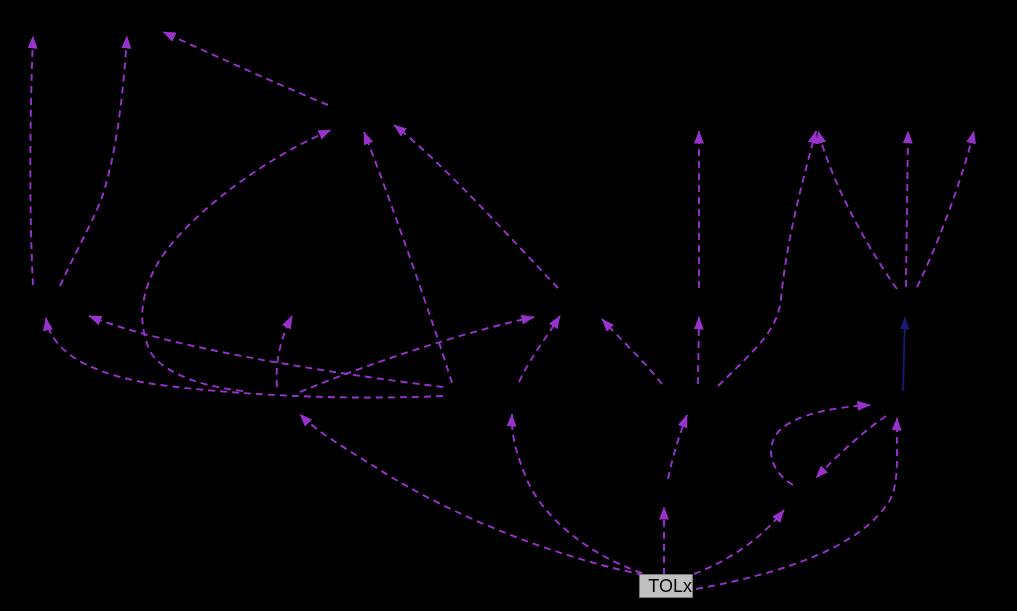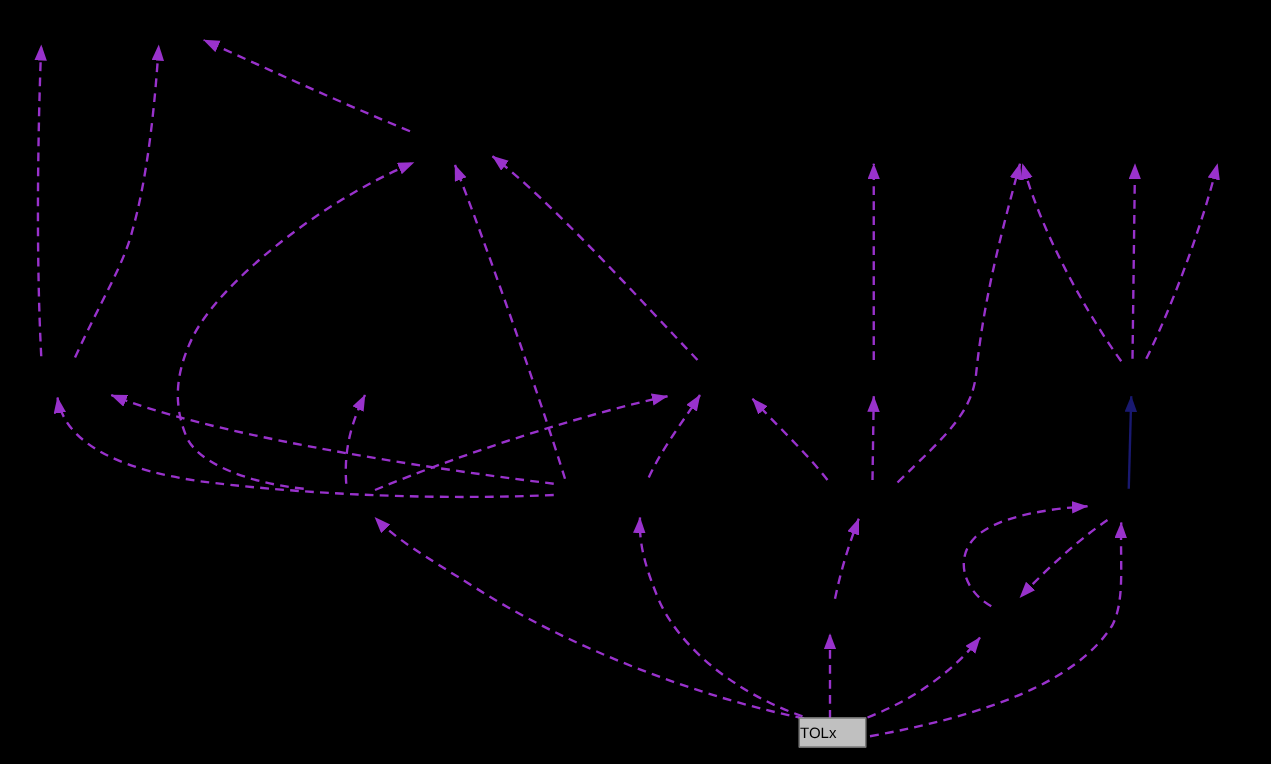--- a/index.html
+++ b/index.html
@@ -1,22 +1,22 @@
 <!DOCTYPE html>
 <html><head>
 <meta charset="utf-8">
 <style>
   html,body{margin:0;padding:0;background:#000;}
   #stage{position:relative;width:1017px;height:611px;background:#000;overflow:hidden;
          font-family:"Liberation Sans", sans-serif;}
   #graph-svg{position:absolute;left:0;top:0;}
   .edge{fill:none;stroke-width:1.9px;}
   #node-tolx{position:absolute;left:639px;top:574px;width:54px;height:24px;
-             display:flex;align-items:center;justify-content:flex-start;
-             font-size:12px;line-height:1;user-select:none;cursor:pointer;
+             display:flex;align-items:center;justify-content:flex-end;
+             font-size:18px;line-height:1;user-select:none;cursor:pointer;
              box-sizing:border-box;}
 </style>
 </head>
 <body>
 
 <div id="stage" style="background: rgb(0, 0, 0);">
   <svg id="graph-svg" width="1017" height="611" viewBox="0 0 1017 611">
     <defs>
       <marker id="arrow-edge" markerUnits="userSpaceOnUse" markerWidth="14" markerHeight="11" refX="12.5" refY="5" orient="auto">
         <path d="M0,0 L13,5 L0,10 Z" fill="#9932CC"></path>

